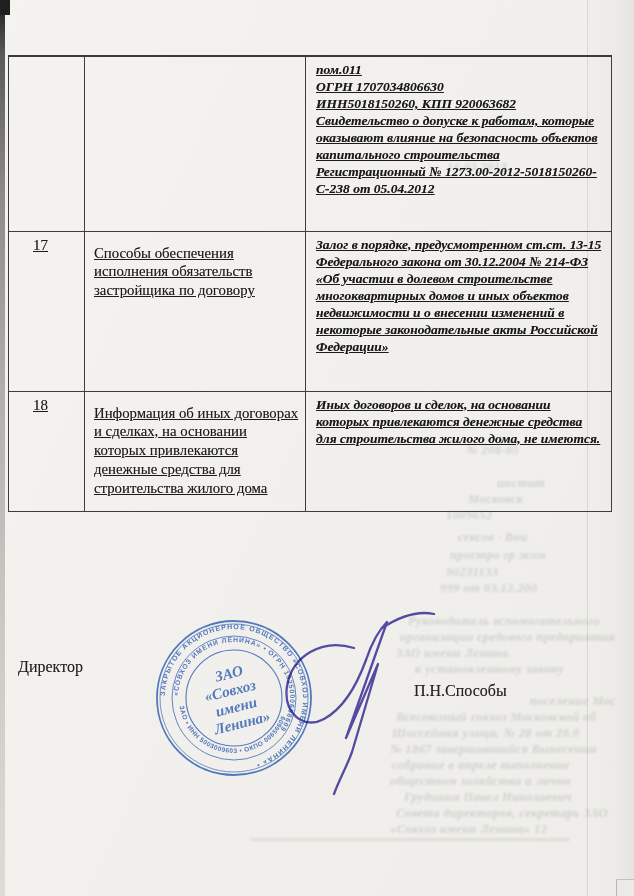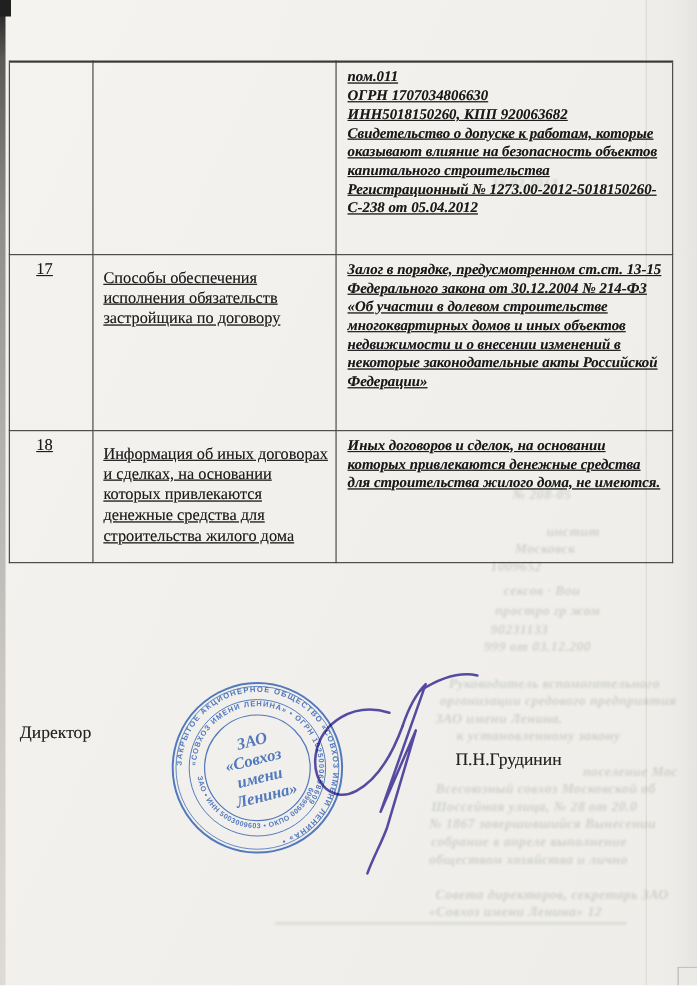--- a/index.html
+++ b/index.html
@@ -106,20 +106,21 @@
       <div class="bleed-frag" style="left: 408px; top: 614px;">Руководитель вспомогательного</div>
       <div class="bleed-frag" style="left: 400px; top: 630px;">организации средового предприятия</div>
       <div class="bleed-frag" style="left: 396px; top: 646px;">ЗАО имени Ленина.</div>
       <div class="bleed-frag" style="left: 415px; top: 662px;">к установленному закону</div>
       <div class="bleed-frag" style="left: 530px; top: 694px;">поселение  Мос</div>
       <div class="bleed-frag" style="left: 396px; top: 710px;">Всесоюзный совхоз  Московской об</div>
       <div class="bleed-frag" style="left: 392px; top: 726px;">Шоссейная улица, № 28 от 20.0</div>
       <div class="bleed-frag" style="left: 390px; top: 742px;">№ 1867  завершившийся  Вынесении</div>
       <div class="bleed-frag" style="left: 392px; top: 758px;">собрание в апреле выполнение</div>
       <div class="bleed-frag" style="left: 390px; top: 774px;">обществом  хозяйства  и  лично</div>
+      <div class="bleed-frag" style="left: 404px; top: 790px;">Грудинин Павел Николаевич</div>
       <div class="bleed-frag" style="left: 396px; top: 806px;">Совета директоров, секретарь ЗАО</div>
       <div class="bleed-frag" style="left: 390px; top: 822px;">«Совхоз имени Ленина»   12</div>
     </div>
 
   <table class="doc-table">
     <tbody>
         <tr class="row-a">
       <td class="c-num"></td>
       <td class="c-label"></td>
       <td class="c-value">
@@ -137,21 +138,21 @@
     </tr>
     <tr class="row-18">
       <td class="c-num">18</td>
       <td class="c-label">Информация об иных договорах и сделках, на основании которых привлекаются денежные средства для строительства жилого дома</td>
       <td class="c-value">Иных договоров и сделок, на основании которых привлекаются денежные средства для строительства  жилого дома, не имеются.</td>
     </tr>
   </tbody>
     </table>
 
   <div class="sig-block sig-title">Директор</div>
-  <div class="sig-block sig-name">П.Н.Грудинин</div>
+  <div class="sig-block sig-name">П.Н.Способы</div>
 
   <svg class="stamp" viewBox="0 0 164 164">
     <g fill="none" stroke="#3e6fc4">
       <circle cx="82" cy="82" r="77" stroke-width="1.8"></circle>
       <circle cx="82" cy="82" r="74" stroke-width="0.8"></circle>
       <circle cx="82" cy="82" r="62" stroke-width="0.9"></circle>
       <circle cx="82" cy="82" r="48" stroke-width="1.1"></circle>
     </g>
     <defs>
       <path id="ring-outer-path" d="M 13 82 A 69 69 0 1 1 151 82 A 69 69 0 1 1 13 82"></path>

